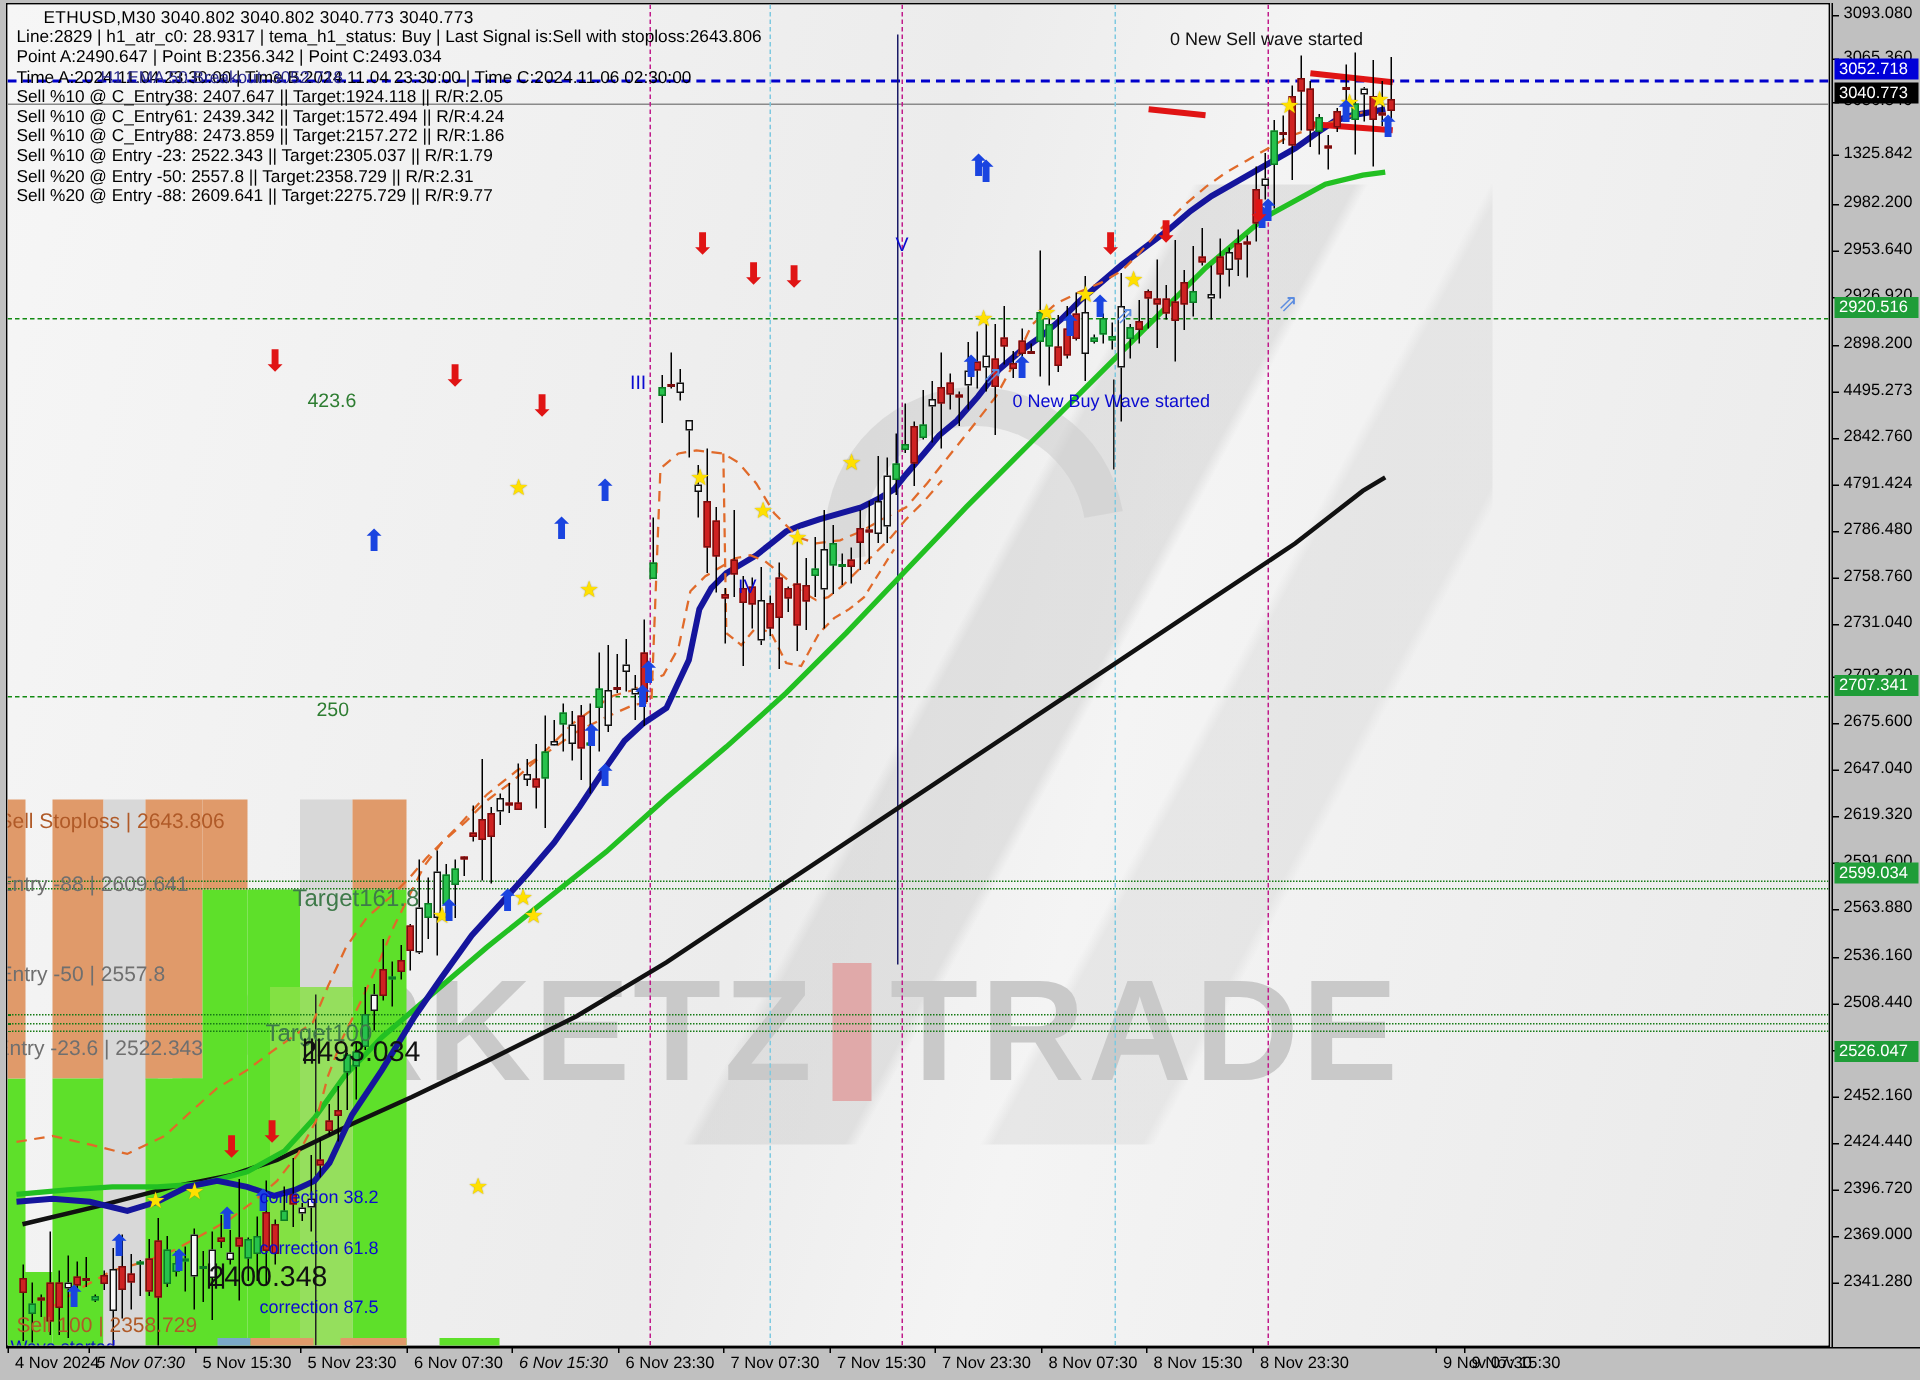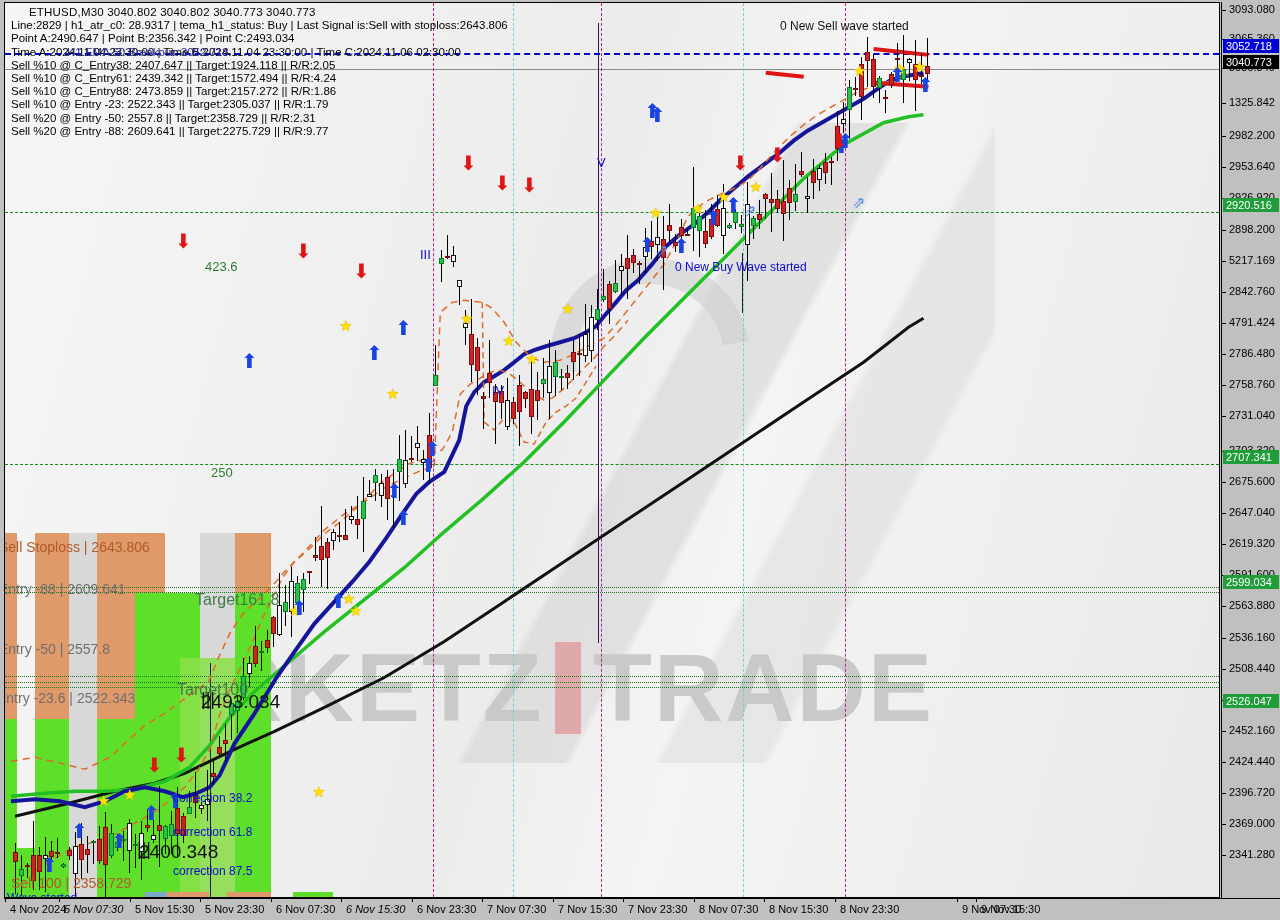--- a/index.html
+++ b/index.html
@@ -715,21 +715,21 @@
       <div class="ptick" style="top: 189px;">
         <i></i>
         <span>2926.920</span>
       </div>
       <div class="ptick" style="top: 221px;">
         <i></i>
         <span>2898.200</span>
       </div>
       <div class="ptick" style="top: 252px;">
         <i></i>
-        <span>5217.169</span>
+        <span>4495.273</span>
       </div>
       <div class="ptick" style="top: 283px;">
         <i></i>
         <span>2842.760</span>
       </div>
       <div class="ptick" style="top: 314px;">
         <i></i>
         <span>4791.424</span>
       </div>
       <div class="ptick" style="top: 345px;">

